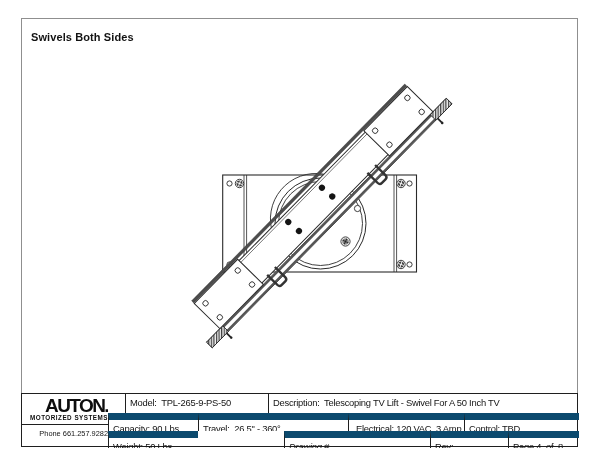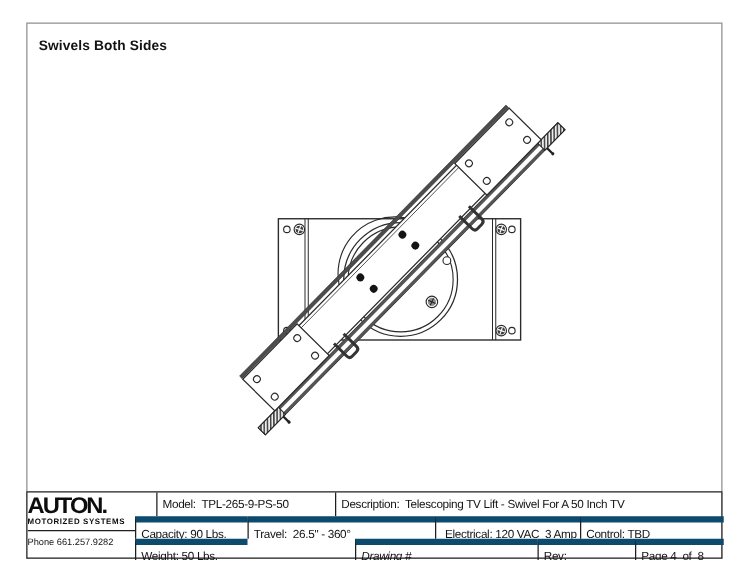--- a/index.html
+++ b/index.html
@@ -19,24 +19,24 @@
   
   .tblock{
     position:absolute;left:21px;top:393px;width:557px;height:54px;
     box-sizing:border-box;border:1.3px solid #1f1f1f;background:#fff;
     font-size:9.4px;color:#141414;letter-spacing:-0.25px;
   }
   .cell{
     position:absolute;box-sizing:border-box;border-left:1px solid #1f1f1f;
     padding:3.5px 0 0 4px;white-space:pre;overflow:hidden;line-height:1.1;
   }
-  .cell.rowline{border-top:5px solid #0c4a6e;}
+  .cell.rowline{border-top:7px solid #0c4a6e;}
   .logo-cell{
     position:absolute;left:0;top:0;width:86px;height:54px;box-sizing:border-box;
-    text-align:left;padding-top:4px;overflow:hidden;
+    text-align:right;padding-top:4px;overflow:hidden;
   }
   .brand{
     font-weight:bold;font-size:19px;line-height:16px;letter-spacing:-1.6px;
     color:#0d0d0d;transform:scaleY(0.95);
   }
   .brand-sub{
     font-weight:bold;font-size:6.3px;letter-spacing:0.5px;color:#0d0d0d;margin-top:0px;
   }
   .logo-divider{border-top:1px solid #1f1f1f;margin:3px 0 0 0;}
   .phone{font-size:7.4px;letter-spacing:0px;margin-top:4px;color:#141414;}

